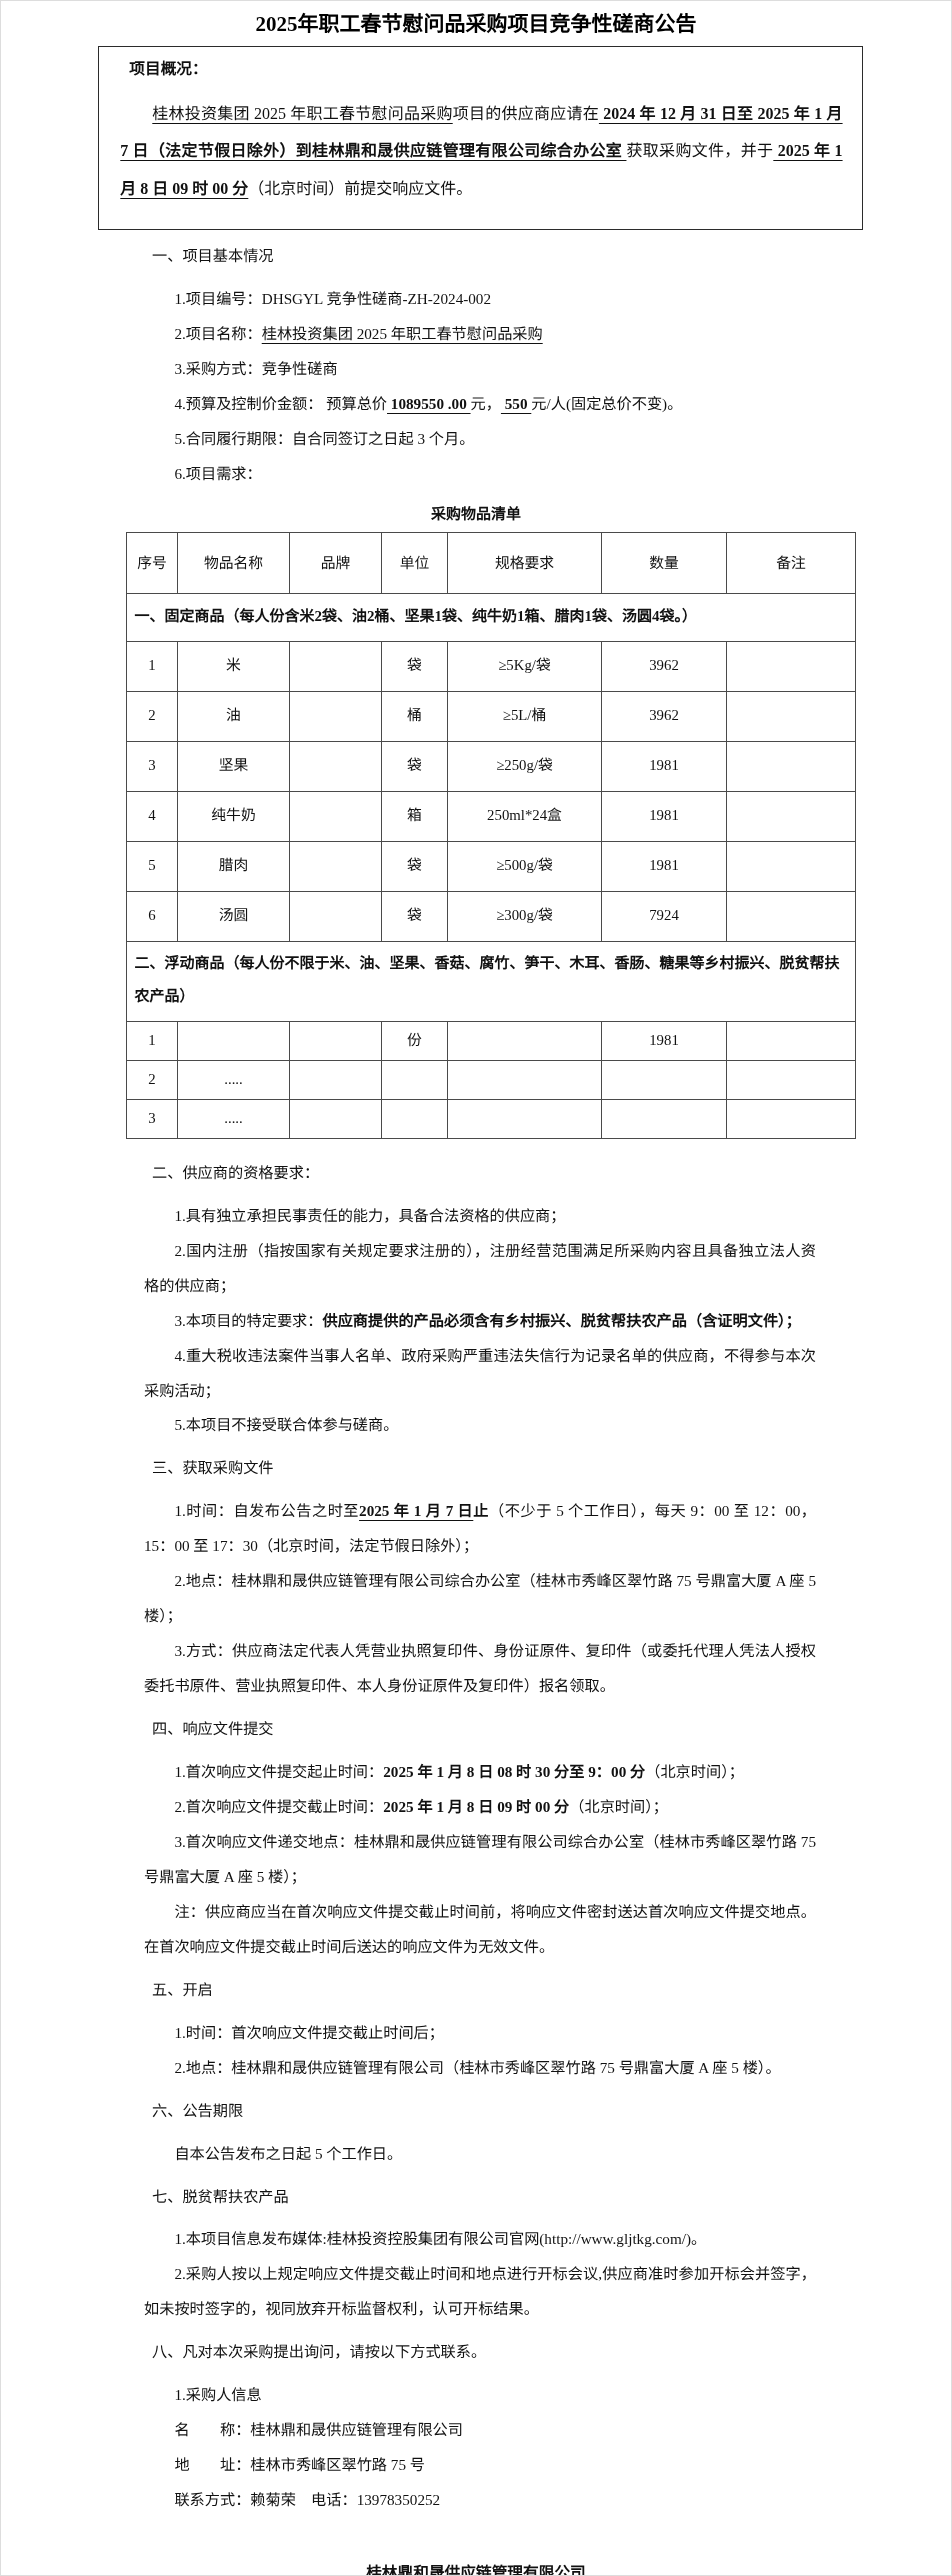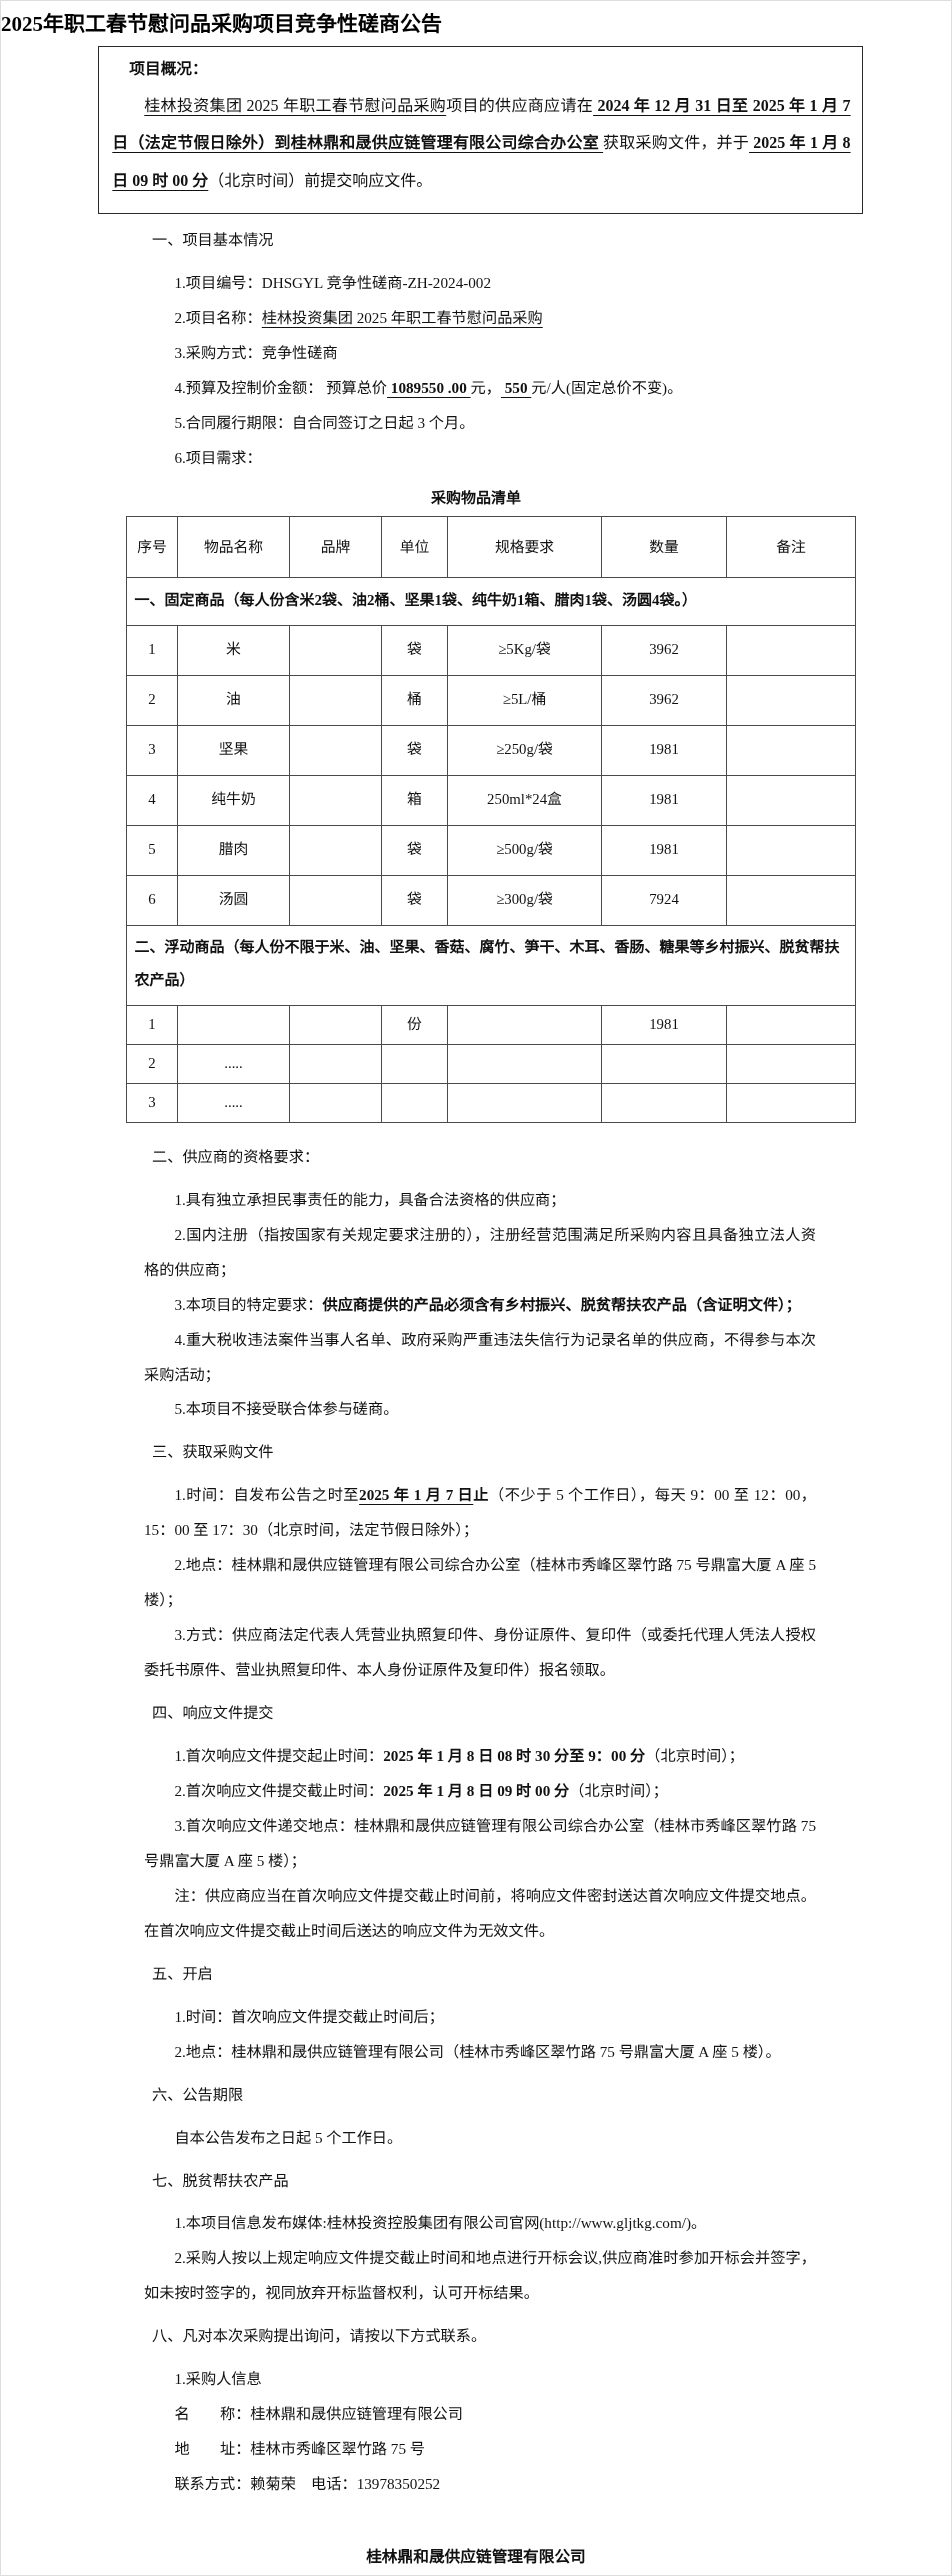--- a/index.html
+++ b/index.html
@@ -3,29 +3,29 @@
 <meta charset="utf-8">
 <style>
   html,body{margin:0;padding:0;background:#f2f2f2;}
   .page{
     position:relative;width:952px;height:2576px;margin:0 auto;background:#fff;
     box-sizing:border-box;border:1px solid #ddd;overflow:hidden;
     font-family:"Liberation Serif","DejaVu Serif",serif;color:#111;
     font-size:15.2px;line-height:2.3;
   }
   .doc-title{
-    margin:7.6px 0 5.7px 0;font-size:21px;font-weight:bold;
+    margin:7.6px 0 5.7px 0;text-align:center;font-size:21px;font-weight:bold;
     line-height:1.5;color:#000;
   }
   .overview-box{
     margin:3.8px 88px 9.5px 97px;border:1.9px solid #2b2b2b;
     padding:3.8px 11.4px 13.3px 13.3px;
   }
   .ov-label{margin:0 0 0 17px;font-weight:bold;font-size:15.7px;}
-  .ov-para{margin:0;font-size:16px;text-indent:2em;text-align:justify;line-height:2.35;}
+  .ov-para{margin:8px;font-size:16px;text-indent:2em;text-align:justify;line-height:2.35;}
   .content-col{margin:0 135px 0 143px;}
   .sec-h{margin:8px;font-weight:normal;font-size:15.2px;}
   .para{margin:0;text-indent:2em;text-align:justify;}
   .b{font-weight:bold;}
   .u{text-decoration:underline;text-underline-offset:3.8px;}
   .tbl-title{margin:9.5px 0 3.8px 0;text-align:center;font-weight:bold;font-size:15px;line-height:1.8;}
   table.goods{
     border-collapse:collapse;table-layout:fixed;width:729px;
     margin:1.9px 98px 17px 125px;border:1.9px solid #3a3a3a;
   }

